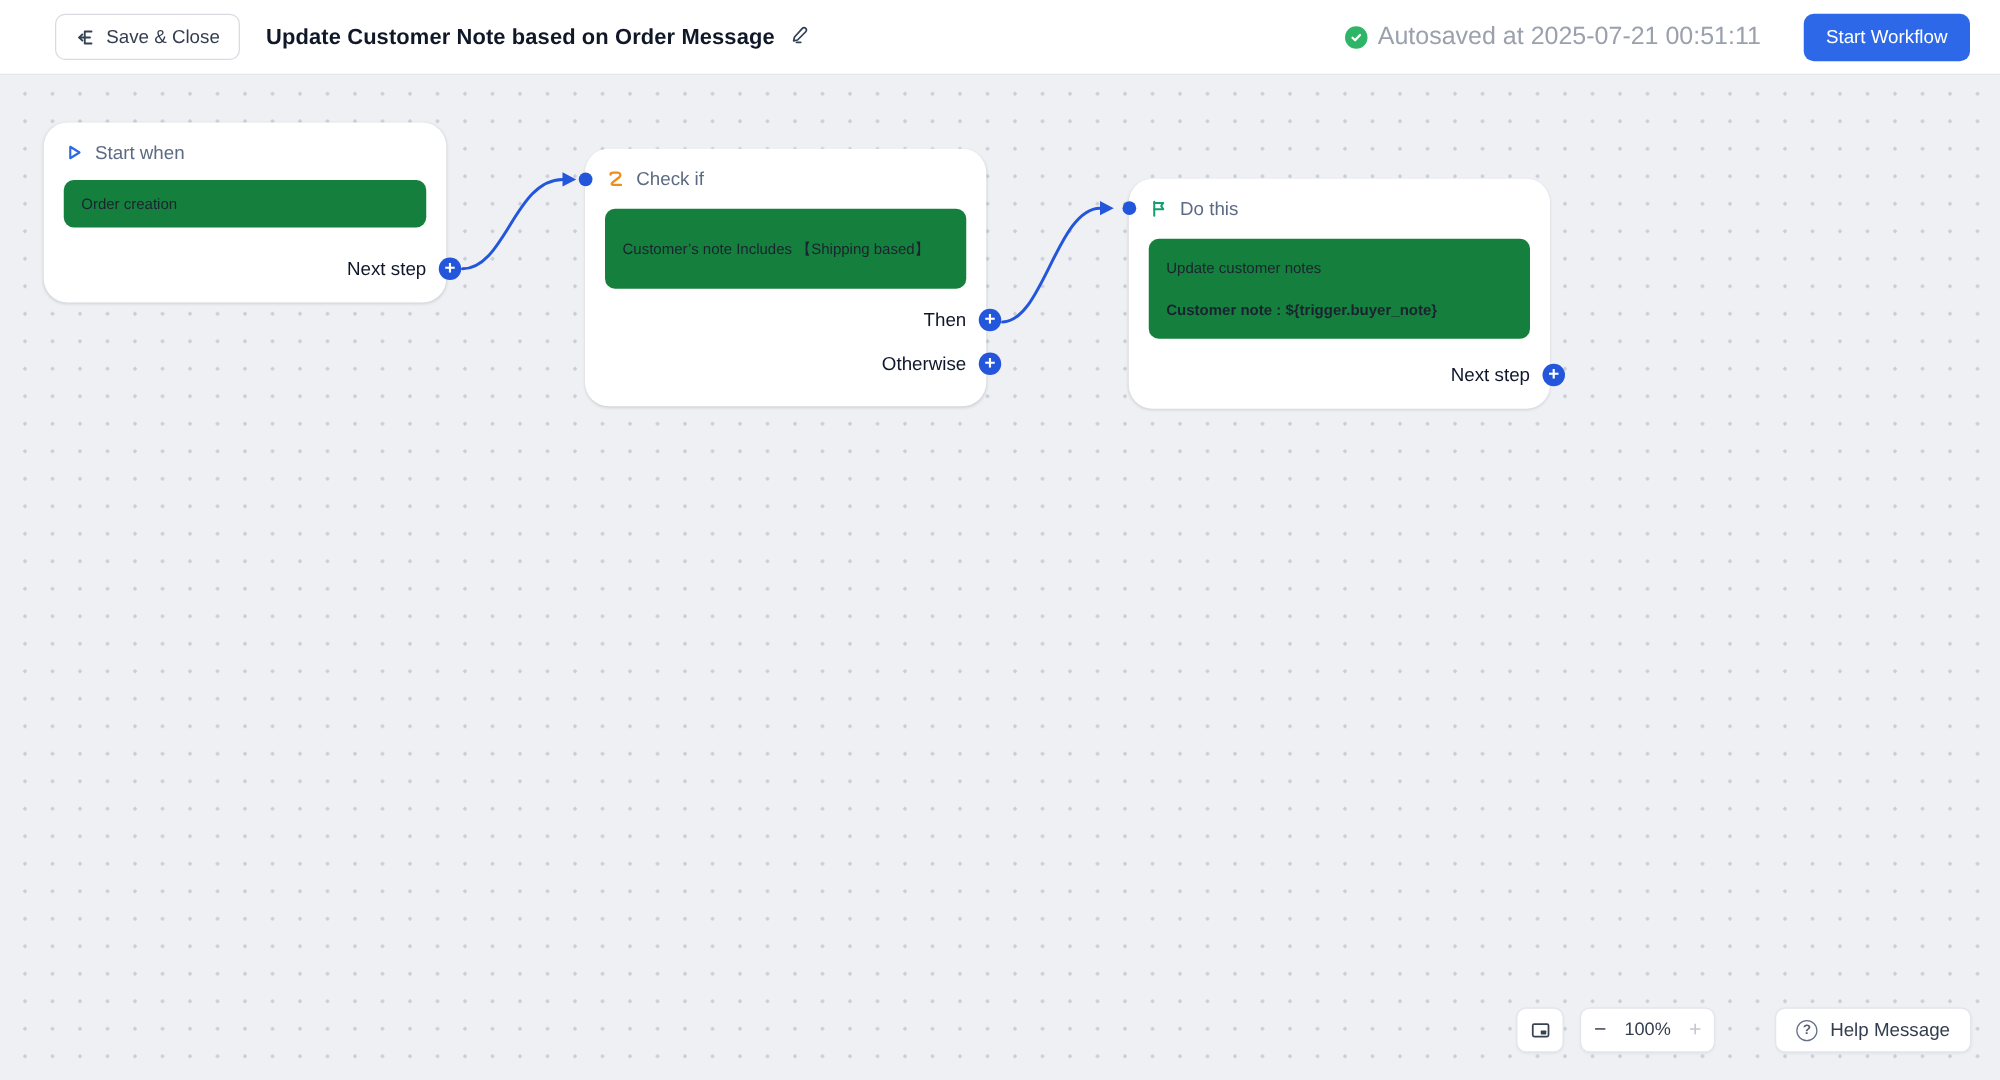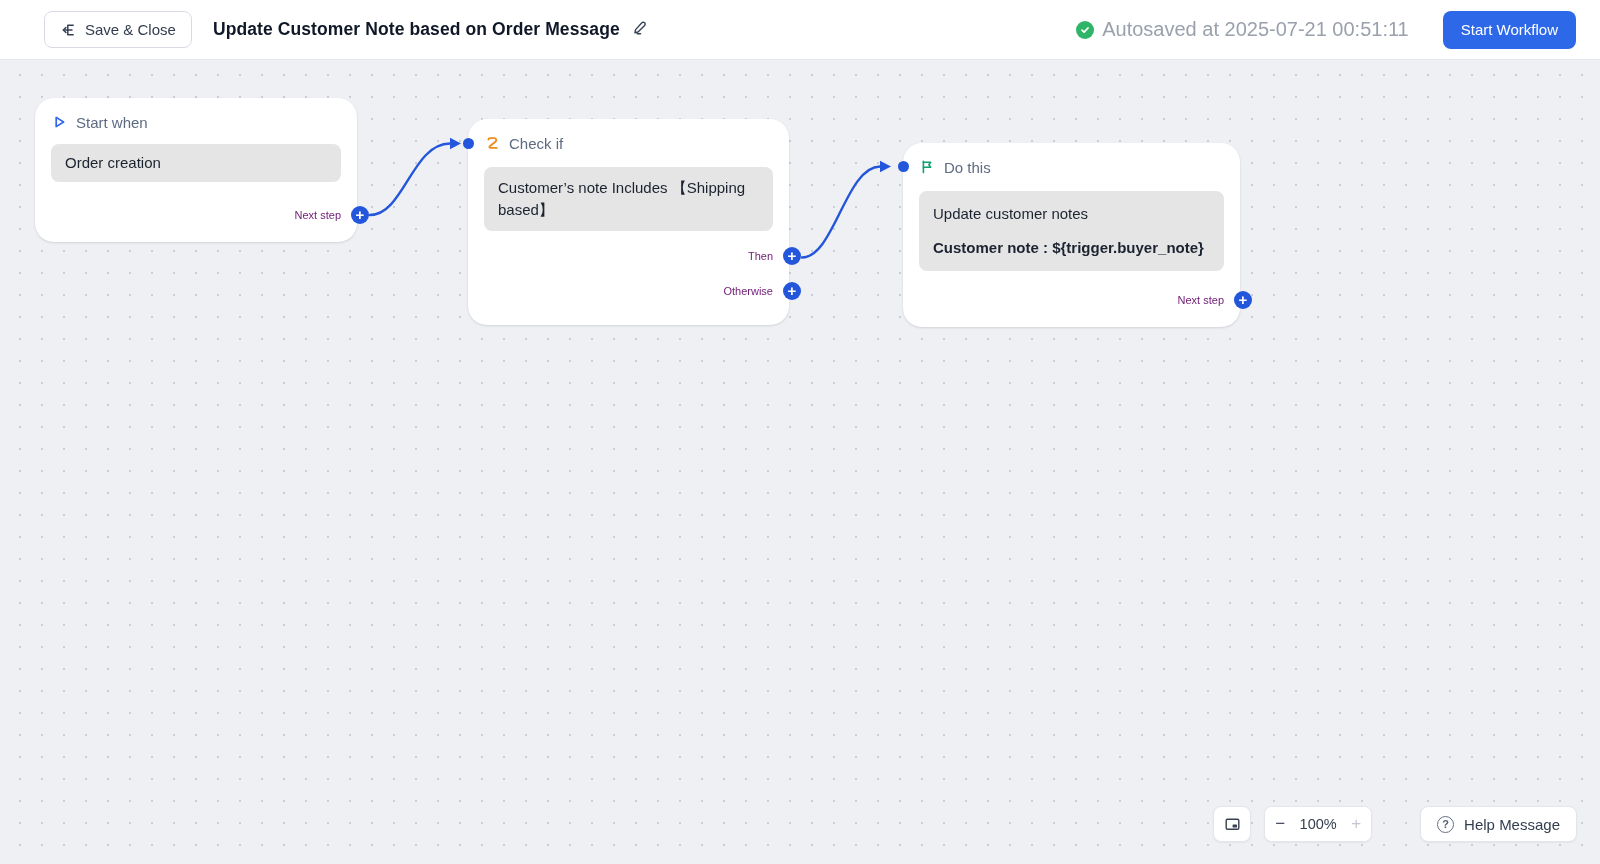--- a/index.html
+++ b/index.html
@@ -53,37 +53,37 @@
     display:flex; flex-direction:column; padding:14px 16px 16px; cursor:pointer;
   }
   .card-trigger   { left:35px;  top:38px; width:322px; height:144px; }
   .card-condition { left:468px; top:59px; width:321px; height:206px; }
   .card-action    { left:903px; top:83px; width:337px; height:184px; }
 
   .card-header { display:flex; align-items:center; gap:9px; height:20px; flex:none; }
   .card-header-label { font-size:15px; font-weight:500; color:#5d6b82; }
 
   .content-box {
-    background:#e5e5e5; border-radius:8px; margin-top:12px;
-    padding:8px 14px; font-size:15px; color:#1b2330; line-height:22px;
+    background:#15803d; border-radius:8px; margin-top:12px;
+    padding:8px 14px; font-size:12px; color:#1b2330; line-height:22px;
     display:flex; flex-direction:column; justify-content:center; cursor:pointer;
   }
   .card-condition .content-box { margin-top:14px; padding:10px 14px; min-height:64px; }
   .card-trigger   .content-box { height:38px; }
   .card-action    .content-box { margin-top:14px; padding:12px 14px; }
   .card-action .content-box p + p { margin-top:12px;font-weight:bold; }
 
   .port-row {
     display:flex; align-items:center; justify-content:flex-end; gap:10px;
     height:22px; flex:none;
   }
   .row-then { margin-top:14px; }
   .row-otherwise { margin-top:13px; }
   .row-footer { margin-top:auto; }
-  .port-label { font-size:11px; color:#701a75; }
+  .port-label { font-size:15px; color:#0f172a; }
   .plus-btn {
     width:18px; height:18px; border-radius:50%; border:none; flex:none;
     background:#2356db; color:#fff; cursor:pointer; position:relative;
     margin-right:-28px;
   }
   .plus-btn::before {
     content:"+"; position:absolute; left:50%; top:50%;
     transform:translate(-50%,-54%);
     font-size:15px; font-weight:700; line-height:1; font-family:inherit;
   }

